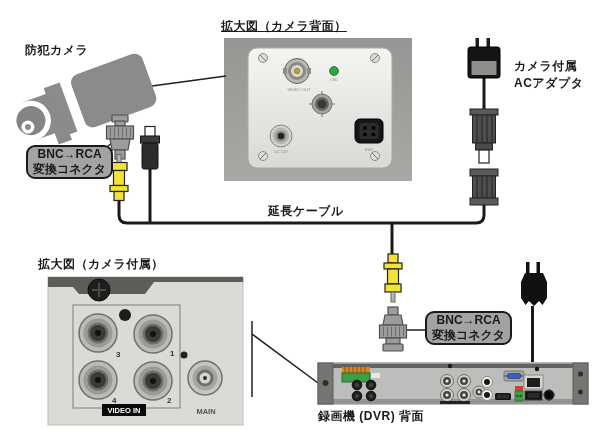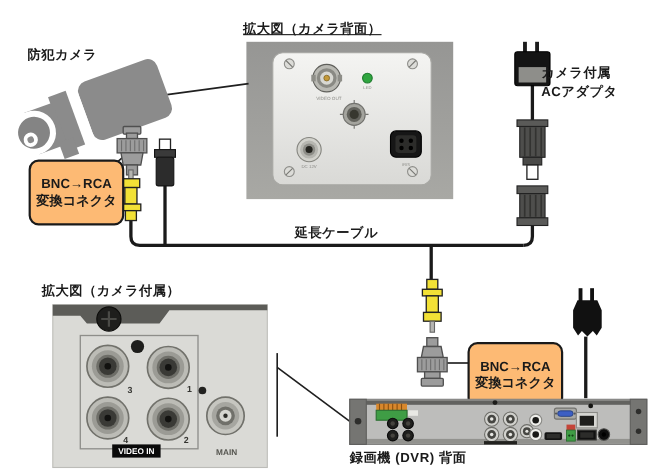--- a/index.html
+++ b/index.html
@@ -1,23 +1,23 @@
 <!DOCTYPE html>
 <html><head>
 <meta charset="utf-8">
 <style>
   html,body{margin:0;padding:0;background:#fff;}
   .page{position:relative;width:600px;height:430px;background:#ffffff;
         font-family:"Liberation Sans","DejaVu Sans",sans-serif;overflow:hidden;}
   .abs{position:absolute;}
   .lbl{position:absolute;font-size:12px;font-weight:bold;color:#1a1a1a;
        white-space:nowrap;letter-spacing:0.5px;}
-  .callout{position:absolute;border:2px solid #1a1a1a;border-radius:9px;background:#fdba74;
+  .callout{position:absolute;border:2px solid #1a1a1a;border-radius:9px;background:#a3a3a3;
        font-size:12px;font-weight:bold;color:#1a1a1a;text-align:center;
-       line-height:15px;padding:13px 5px;white-space:nowrap;}
+       line-height:15px;padding:0 5px;white-space:nowrap;}
   svg{display:block;overflow:visible;}
   .photo{position:absolute;}
 </style>
 </head>
 <body>
 
 <div class="page">
 
   <div class="photo" style="left:224px;top:38px;width:188px;height:143px;">
     <svg width="188" height="143" viewBox="0 0 188 143">
@@ -352,21 +352,21 @@
 
     <g>
       <circle cx="231" cy="34" r="5.2" fill="#0e0e0e" stroke="#4a4a48"></circle>
       <circle cx="231" cy="34" r="2" fill="#000"></circle>
     </g>
     <circle cx="219" cy="8" r="2.2" fill="#141412"></circle>
   </svg>
 
   <div class="lbl" style="left:25px;top:42px;">防犯カメラ</div>
   <div class="lbl" style="left:221px;top:18px;text-decoration:underline;">拡大図（カメラ背面）</div>
-  <div class="abs" style="left:492px;top:58px;">
+  <div class="abs" style="left:514px;top:58px;">
     <div class="lbl" style="position:static;line-height:17px;">カメラ付属</div>
     <div class="lbl" style="position:static;line-height:17px;text-align:right;">ACアダプタ</div>
   </div>
   <div class="lbl" style="left:268px;top:203px;">延長ケーブル</div>
   <div class="lbl" style="left:38px;top:256px;">拡大図（カメラ付属）</div>
   <div class="lbl" style="left:318px;top:408px;">録画機 (DVR) 背面</div>
 
 </div>
 
 </body></html>

